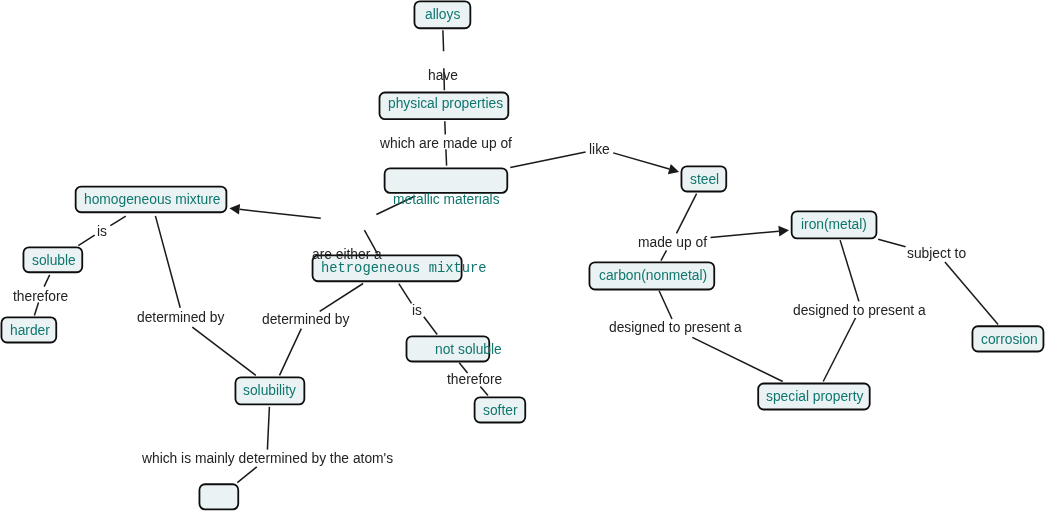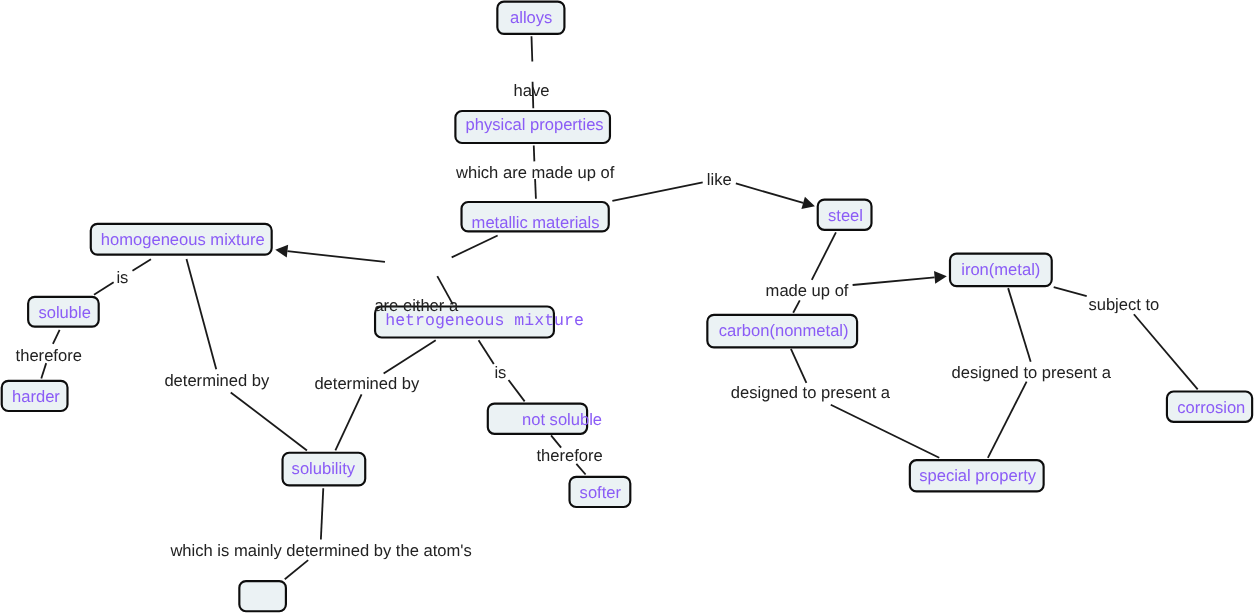--- a/index.html
+++ b/index.html
@@ -1,20 +1,20 @@
 <!DOCTYPE html>
 <html><head>
 <meta charset="utf-8">
 <title>Concept Map</title>
 <style>
   html,body{margin:0;padding:0;background:#ffffff;}
   body{width:1046px;height:511px;overflow:hidden;font-family:"Liberation Sans",sans-serif;}
   #cmap{position:relative;width:1046px;height:511px;background:#ffffff;}
   svg.links{position:absolute;left:0;top:0;width:1046px;height:511px;overflow:visible;}
-  .nodelabel{position:absolute;color:#8b5cf6;font-size:13.8px;line-height:1;white-space:nowrap;will-change:transform;}
+  .nodelabel{position:absolute;color:#0f766e;font-size:13.8px;line-height:1;white-space:nowrap;will-change:transform;}
   .linklabel{position:absolute;color:#222;font-size:13.8px;line-height:1;white-space:nowrap;will-change:transform;}
 </style>
 </head>
 <body>
 
 <div id="cmap">
   <svg class="links" viewBox="0 0 1046 511">
     <g id="boxes">
         <rect x="414.45" y="1.35" width="55.900000000000006" height="26.9" rx="5.5" ry="5.5" fill="#ebf2f4" stroke="#0d0d0d" stroke-width="1.8"></rect>
         <rect x="379.5" y="92.5" width="128.79999999999998" height="26.7" rx="5.5" ry="5.5" fill="#ebf2f4" stroke="#0d0d0d" stroke-width="1.8"></rect>
@@ -131,21 +131,21 @@
           <line x1="878.1" y1="239.3" x2="905.6" y2="246.8" stroke="#1a1a1a" stroke-width="1.5"></line>
         </g>
         <g>
           <line x1="944.9" y1="261.9" x2="998.1" y2="324.5" stroke="#1a1a1a" stroke-width="1.5"></line>
         </g>
       </g>
   </svg>
   <div id="nodes">
       <div class="nodelabel" style="left: 425.4px; top: 8px;">alloys</div>
       <div class="nodelabel" style="left: 387.6px; top: 96.9px;">physical properties</div>
-      <div class="nodelabel" style="left: 393.1px; top: 179px;">metallic materials</div>
+      <div class="nodelabel" style="left: 393.1px; top: 193px;">metallic materials</div>
       <div class="nodelabel" style="left: 83.9px; top: 193px;">homogeneous mixture</div>
       <div class="nodelabel" style="left: 321.4px; top: 262.3px; font-family: Liberation Mono, monospace;">hetrogeneous mixture</div>
       <div class="nodelabel" style="left: 32.1px; top: 253.7px;">soluble</div>
       <div class="nodelabel" style="left: 9.6px; top: 323.8px;">harder</div>
       <div class="nodelabel" style="left: 242.5px; top: 384.2px;">solubility</div>
       <div class="nodelabel" style="left: 415.1px; top: 343px; margin-left: 20px;">not soluble</div>
       <div class="nodelabel" style="left: 483.2px; top: 403.6px;">softer</div>
       <div class="nodelabel" style="left: 208.2px; top: 519px;">size</div>
       <div class="nodelabel" style="left: 690.1px; top: 173px;">steel</div>
       <div class="nodelabel" style="left: 800.8px; top: 217.9px;">iron(metal)</div>

